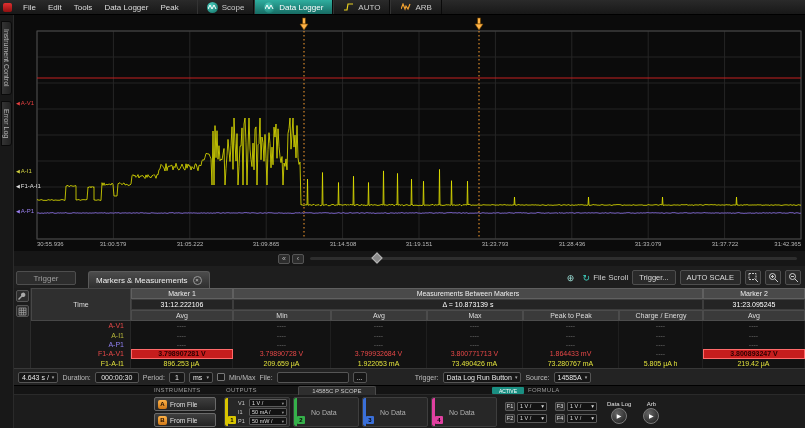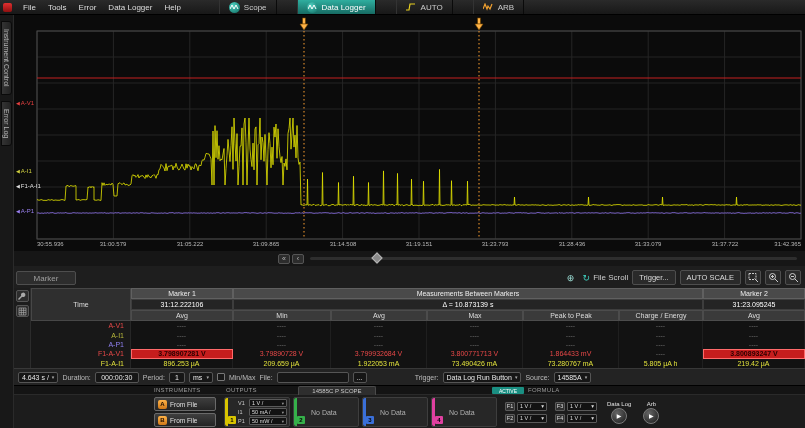--- a/index.html
+++ b/index.html
@@ -4,21 +4,21 @@
 <style>
   html,body{margin:0;background:#000;}
   *{box-sizing:border-box;}
   .app{position:relative;width:805px;height:428px;background:#151515;font-family:"Liberation Sans",sans-serif;color:#ccc;overflow:hidden;}
 
   
   .menubar{position:absolute;top:0;left:0;width:805px;height:15px;background:linear-gradient(#2a2a2a,#181818);display:flex;align-items:stretch;font-size:8px;border-bottom:1px solid #000;}
   .logo{width:9px;height:9px;background:linear-gradient(#e03030,#901010);border-radius:2px;margin:3px 5px 0 3px;flex:none;}
   .menu-item{display:flex;align-items:center;padding:2px 6px;color:#ddd;}
   .tabs{display:flex;margin-left:12px;}
-  .top-tab{display:flex;align-items:center;gap:4px;padding:0 9px;border-right:1px solid #0a0a0a;border-left:1px solid #333;color:#ccc;margin-left:20px;}
+  .top-tab{display:flex;align-items:center;gap:4px;padding:0 9px;border-right:1px solid #0a0a0a;border-left:1px solid #333;color:#ccc;}
   .top-tab.active{background:linear-gradient(#2fae9f,#176b63);color:#fff;}
   .tabicon{width:11px;height:11px;border-radius:50%;display:flex;align-items:center;justify-content:center;flex:none;}
   .tabicon.teal{background:radial-gradient(circle at 35% 30%,#4ed0c0,#0e6a60);}
 
   
   .sidebar{position:absolute;top:15px;left:0;width:14px;height:413px;background:#181818;border-right:1px solid #2a2a2a;display:flex;flex-direction:column;align-items:center;}
   .side-tab{writing-mode:vertical-rl;font-size:7px;color:#b5b5b5;background:linear-gradient(90deg,#343434,#222);border:1px solid #0a0a0a;border-radius:0 3px 3px 0;padding:7px 1px;margin-top:6px;text-align:center;}
 
   
   .chart{position:absolute;top:15px;left:14px;width:791px;height:236px;background:#0b0b0b;}
@@ -106,24 +106,24 @@
   .play{width:16px;height:16px;border-radius:50%;background:radial-gradient(circle at 35% 30%,#666,#1a1a1a);border:1px solid #7a7a7a;color:#fff;font-size:6px;display:flex;align-items:center;justify-content:center;}
 </style>
 </head>
 <body>
 
 <div class="app">
 
   <div class="menubar">
     <div class="logo"></div>
     <span class="menu-item">File</span>
+    <span class="menu-item">Edit</span>
     <span class="menu-item">Tools</span>
-    <span class="menu-item">Error</span>
     <span class="menu-item">Data Logger</span>
-    <span class="menu-item">Help</span>
+    <span class="menu-item">Peak</span>
     <div class="tabs">
       <div class="top-tab">
         <span class="tabicon teal">
             <svg width="9" height="7" viewBox="0 0 9 7">
               <polyline points="0,5 2,1 4,5 6,1 8,5" fill="none" stroke="#fff" stroke-width="1"></polyline>
             </svg>
           </span>
         <span>Scope</span>
       </div>
       <div class="top-tab active">
@@ -222,21 +222,25 @@
 
   <div class="scrollrow">
     <div class="sbtn">«</div>
     <div class="sbtn">‹</div>
     <div class="strack">
         <div class="sthumb"></div>
       </div>
   </div>
 
   <div class="toolbar">
-    <div class="stopped-btn">Marker</div>
+    <div class="stopped-btn">Trigger</div>
+    <div class="mm-tab">
+      <span>Markers &amp; Measurements</span>
+      <span class="closec">×</span>
+    </div>
     <div class="tright">
       <div class="icon-btn noborder">⊕</div>
       <div class="asc">
         <span class="ic">↻</span>
         <span>File Scroll</span>
       </div>
       <div class="text-btn">Trigger...</div>
       <div class="text-btn">AUTO SCALE</div>
       <div class="icon-btn">
           <svg width="11" height="11" viewBox="0 0 11 11">

